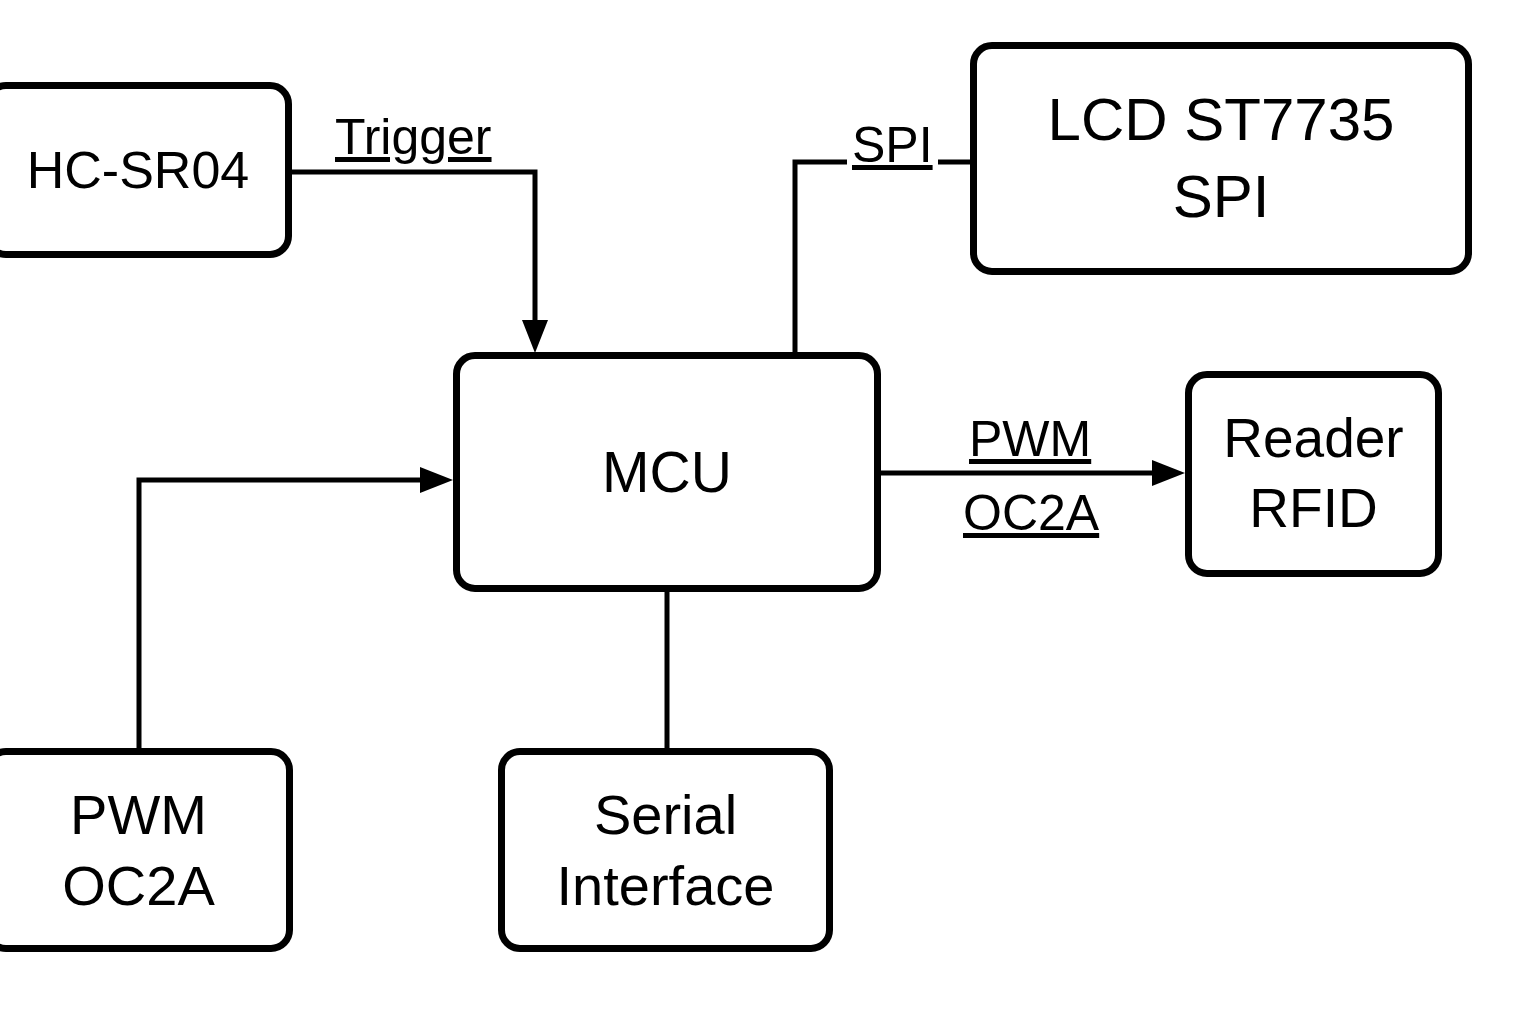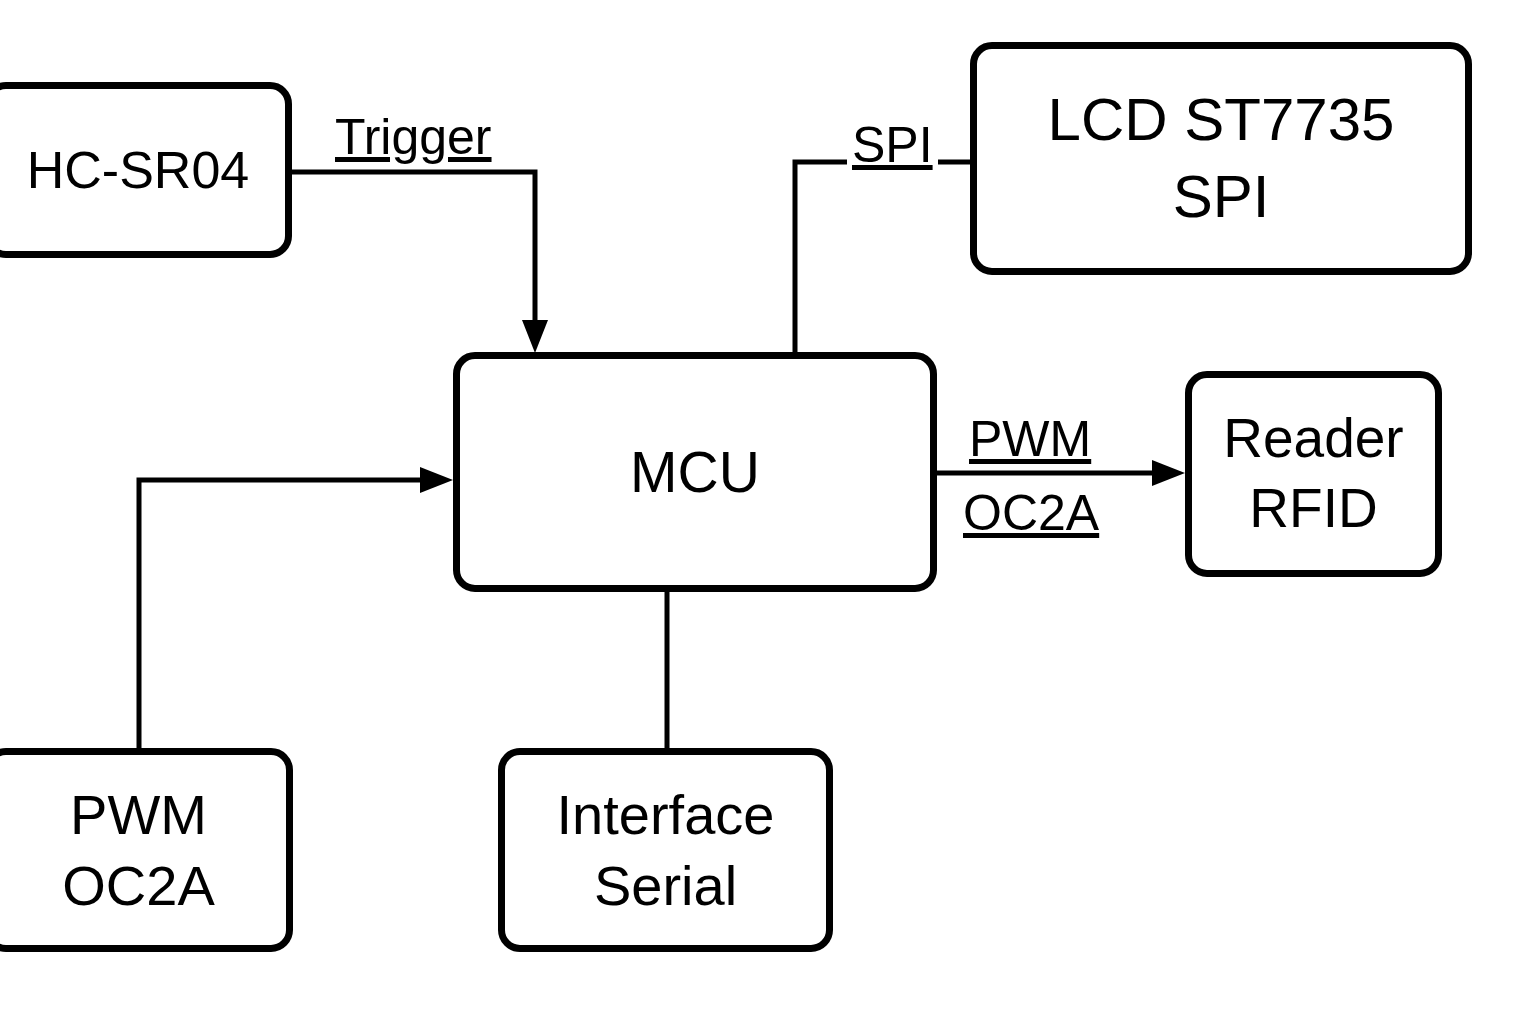--- a/index.html
+++ b/index.html
@@ -36,21 +36,21 @@
     background:var(--bg);
     display:flex;
     flex-direction:column;
     align-items:center;
     justify-content:center;
     text-align:center;
     line-height:1.27;
     color:var(--stroke);
   }
   #node-hcsr04 {left:-16px; top:82px;  width:308px; height:176px; font-size:52px;}
-  #node-mcu    {left:453px; top:352px; width:484px; height:240px; font-size:57px;}
+  #node-mcu    {left:453px; top:352px; width:428px; height:240px; font-size:57px;}
   #node-lcd    {left:970px; top:42px;  width:502px; height:233px; font-size:60px;}
   #node-rfid   {left:1185px;top:371px; width:257px; height:206px; font-size:55px;}
   #node-pwmbox {left:-16px; top:748px; width:309px; height:204px; font-size:56px;}
   #node-serial {left:498px; top:748px; width:335px; height:204px; font-size:56px;}
 
   .edge-label{
     position:absolute;
     font-size:50px;
     line-height:1.0;
     white-space:nowrap;
@@ -110,22 +110,22 @@
     <div>Reader</div>
     <div>RFID</div>
   </div>
 
   <div class="node" id="node-pwmbox">
     <div>PWM</div>
     <div>OC2A</div>
   </div>
 
   <div class="node" id="node-serial">
+    <div>Serial</div>
     <div>Interface</div>
-    <div>Serial</div>
   </div>
 
   <span class="edge-label" id="lbl-trigger">Trigger</span>
 
   <span class="edge-label masked" id="lbl-spi">SPI</span>
 
 
   <span class="edge-label" id="lbl-pwm">PWM</span>
 
   <span class="edge-label" id="lbl-oc2a">OC2A</span>

